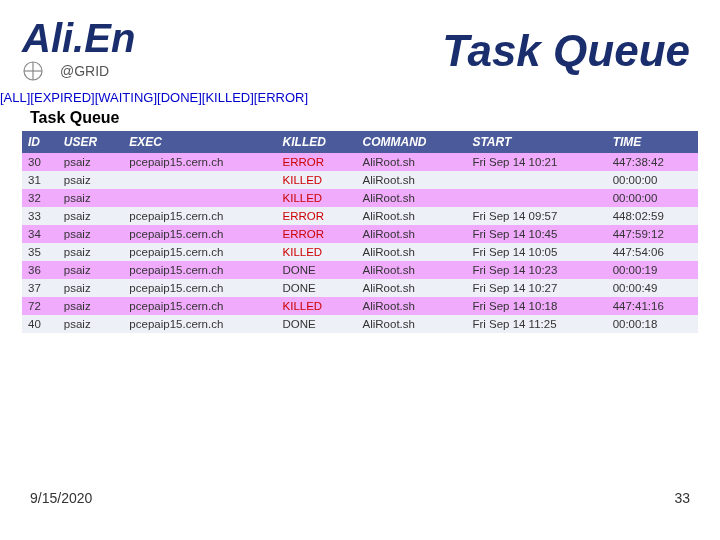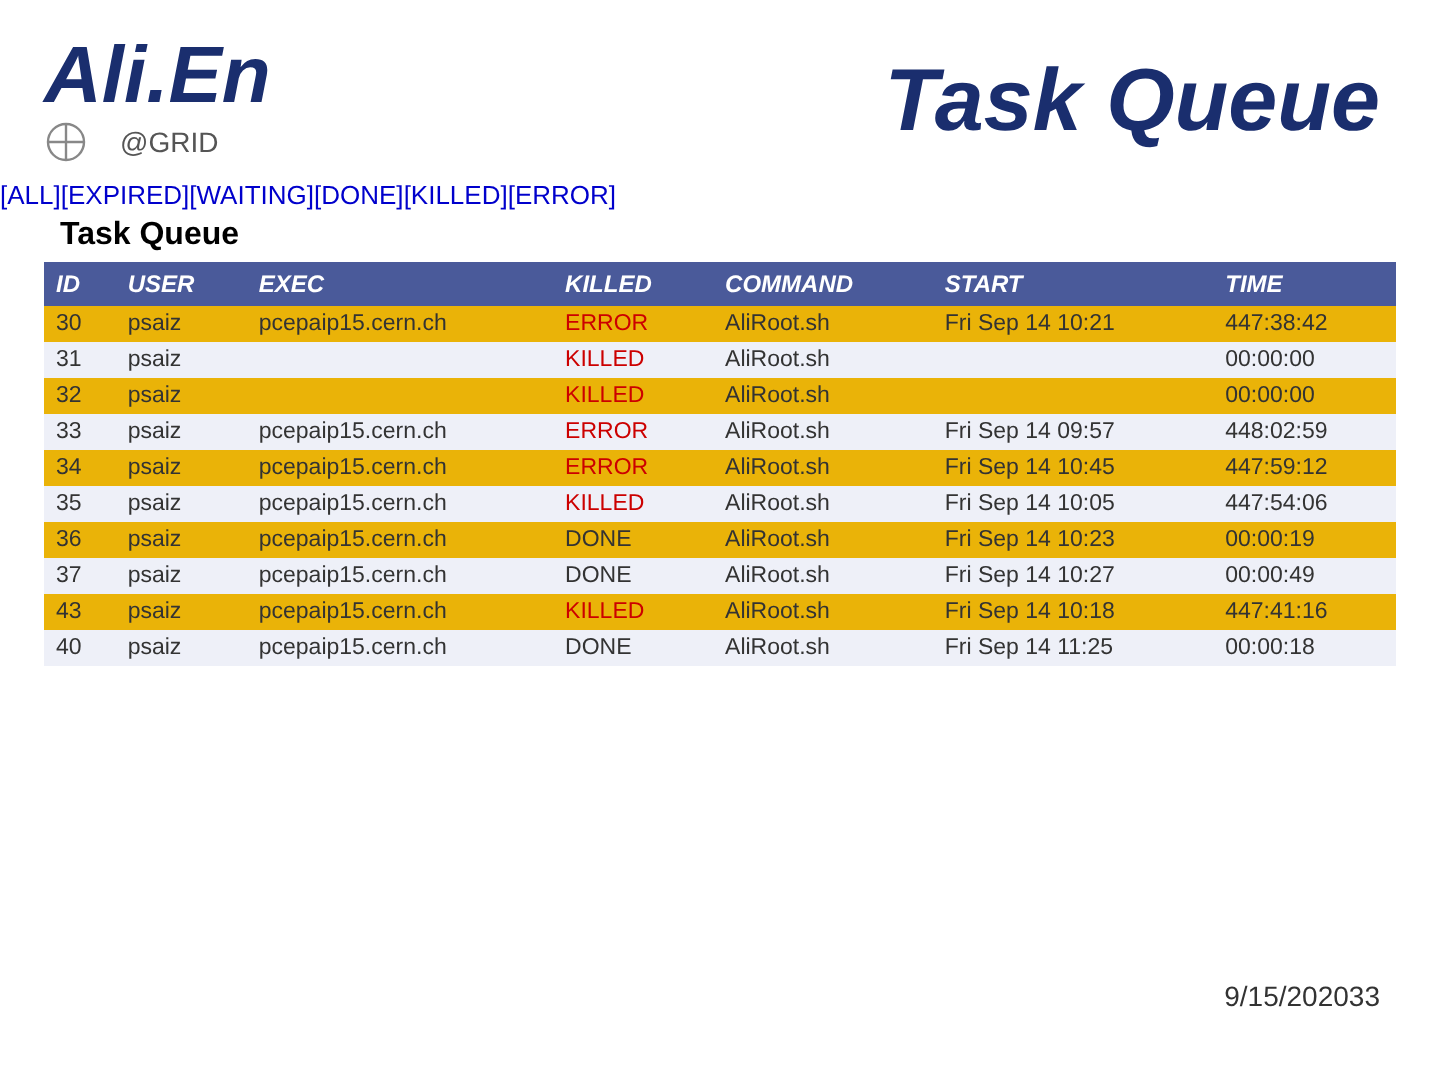--- a/index.html
+++ b/index.html
@@ -78,21 +78,21 @@
     thead th {
       padding: 4px 6px;
       text-align: left;
       font-weight: bold;
       font-size: 12px;
       white-space: nowrap;
       font-style: italic;
     }
 
     tbody tr {
-      background: #eab308;
+      background: #f0abfc;
     }
 
     tbody tr:nth-child(even) {
       background: #eef0f8;
     }
 
     tbody td {
       padding: 3px 6px;
       color: #333;
       white-space: nowrap;
@@ -105,21 +105,21 @@
 
     .cmd-cell { color: #333; }
 
     
     .footer {
       position: absolute;
       bottom: 10px;
       left: 0;
       right: 0;
       display: flex;
-      justify-content: flex-end;
+      justify-content: space-between;
       align-items: center;
       padding: 0 30px;
       font-size: 14px;
       color: #333;
     }
   </style>
 </head>
 <body>
 
 <div class="slide">
@@ -228,21 +228,21 @@
           <tr>
       <td>37</td>
       <td>psaiz</td>
       <td>pcepaip15.cern.ch</td>
       <td class="status-done">DONE</td>
       <td class="cmd-cell">AliRoot.sh</td>
       <td>Fri Sep 14 10:27</td>
       <td>00:00:49</td>
     </tr>
           <tr>
-      <td>43</td>
+      <td>72</td>
       <td>psaiz</td>
       <td>pcepaip15.cern.ch</td>
       <td class="status-killed">KILLED</td>
       <td class="cmd-cell">AliRoot.sh</td>
       <td>Fri Sep 14 10:18</td>
       <td>447:41:16</td>
     </tr>
           <tr>
       <td>40</td>
       <td>psaiz</td>

